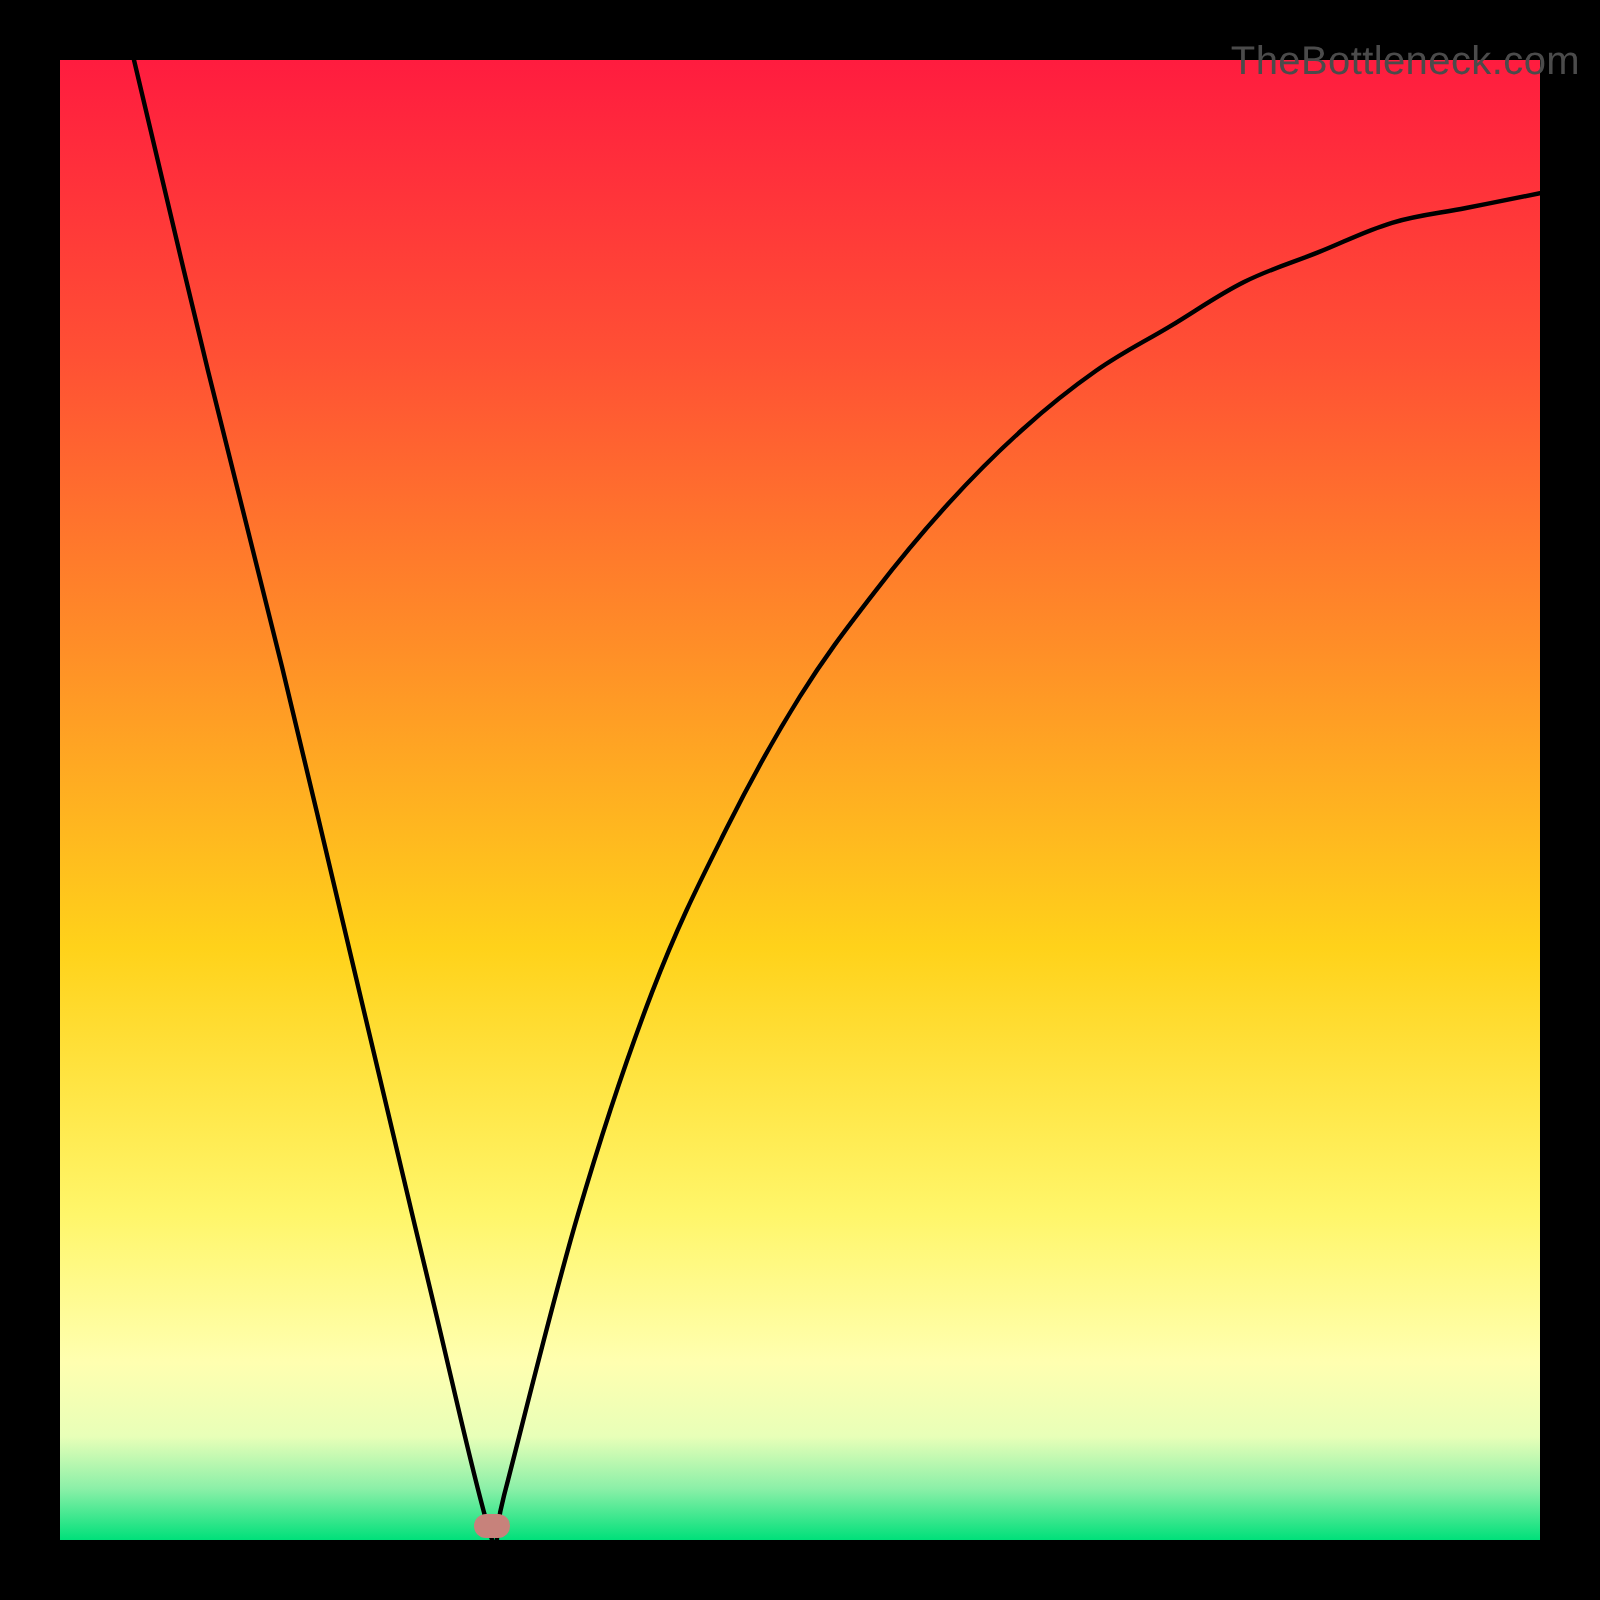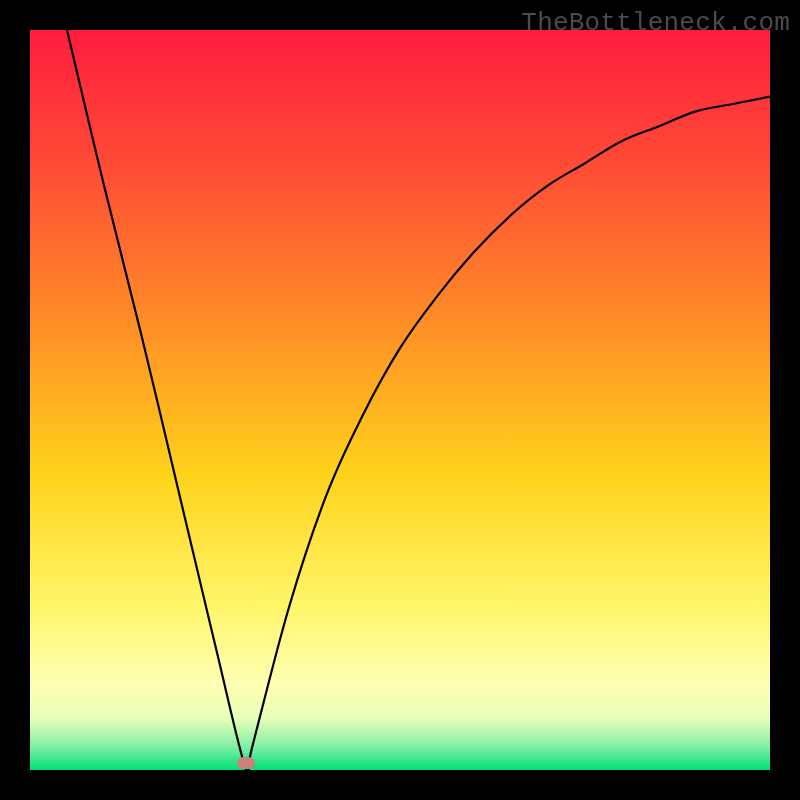--- a/index.html
+++ b/index.html
@@ -43,27 +43,26 @@
   }
   .marker {
     position: absolute;
     width: 18px;
     height: 12px;
     border-radius: 8px;
     transform: translate(-50%, -50%);
   }
   .watermark {
     position: absolute;
-    top: 8px;
+    top: 20px;
     right: 10px;
     color: #4b4b4b;
-    font-size: 26px;
+    font-size: 20px;
     font-weight: 500;
     letter-spacing: 0.2px;
-    font-family: Liberation Mono, monospace;
   }
 </style>
 </head>
 <body>
 
 <div class="frame">
   <div class="plot-area">
     <svg class="gradient" viewBox="0 0 740 740" preserveAspectRatio="none">
       <defs>
         <linearGradient id="bg-grad" x1="0" y1="0" x2="0" y2="1">

